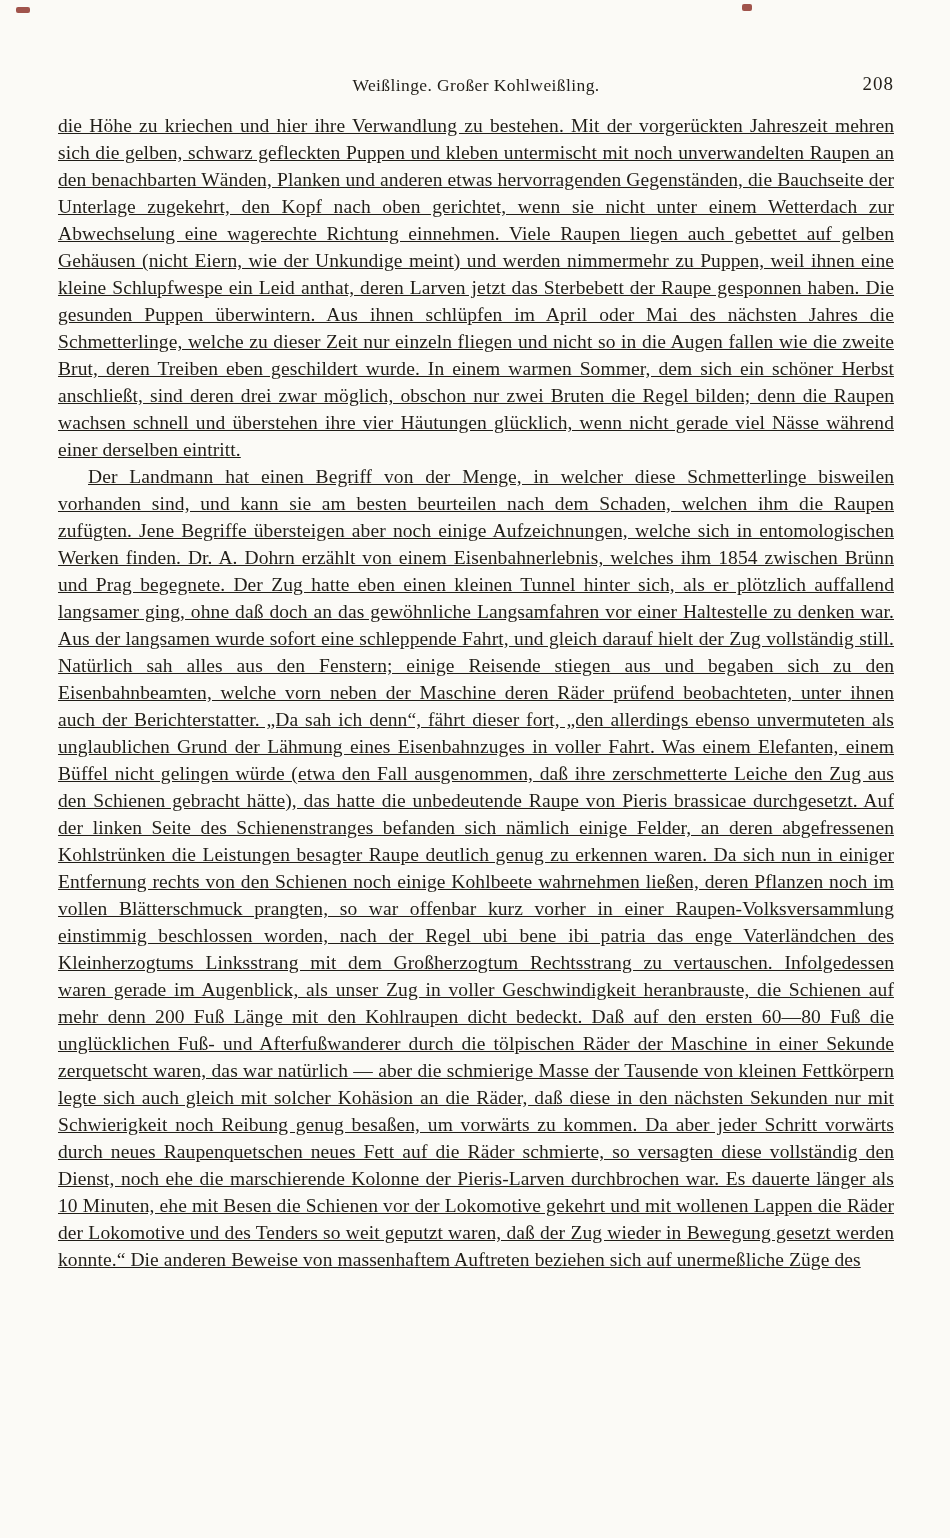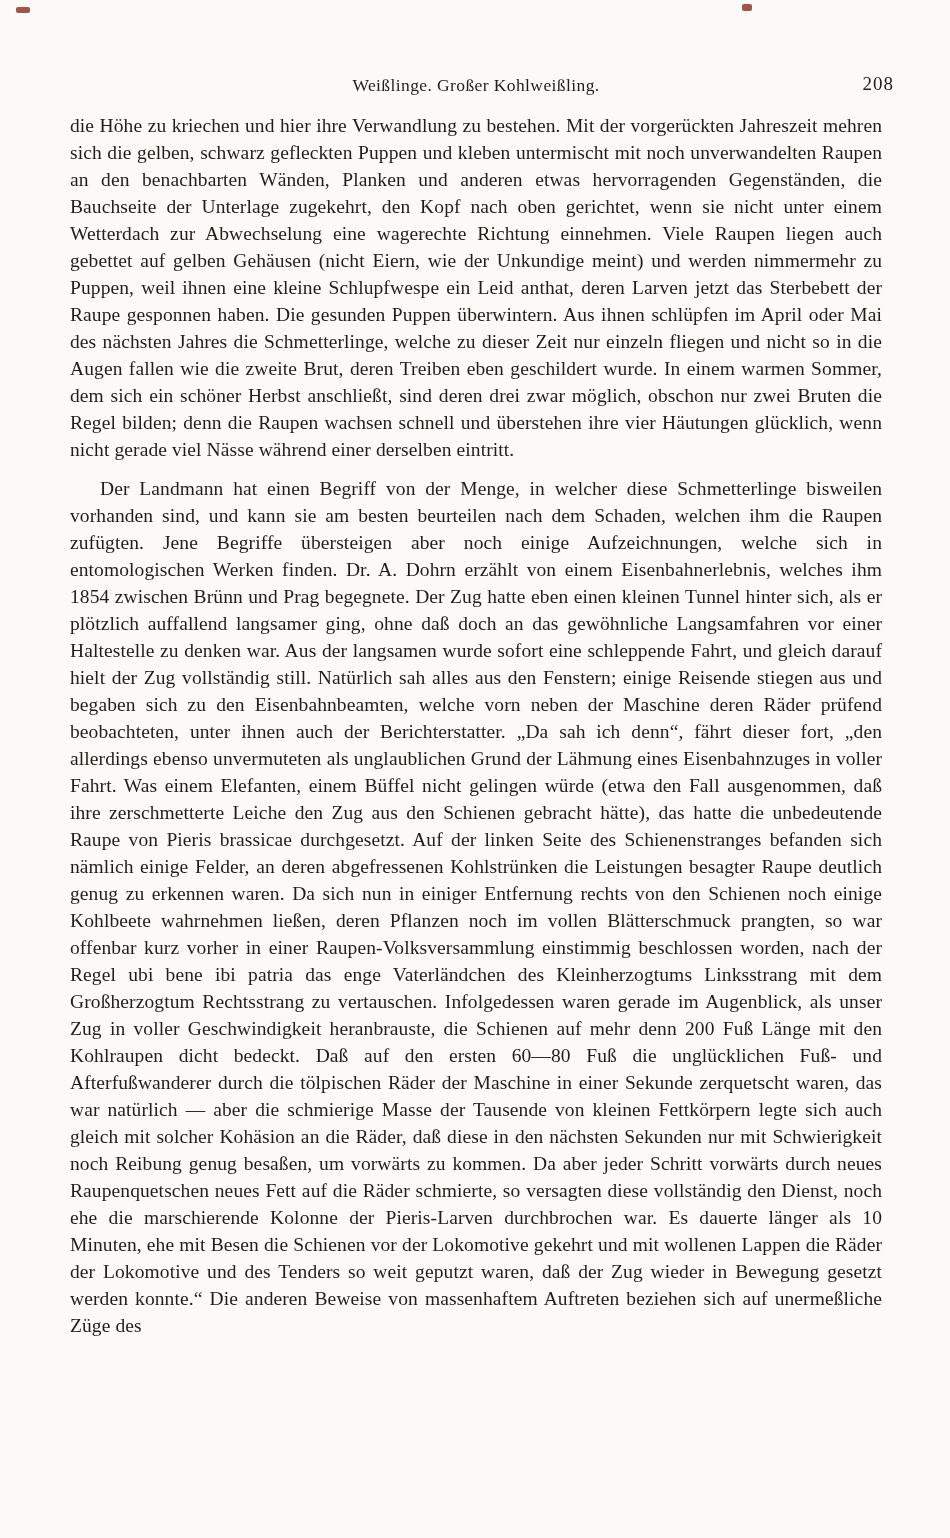--- a/index.html
+++ b/index.html
@@ -44,21 +44,22 @@
     font-size: 19px;
     letter-spacing: 1px;
   }
   .body-text {
     font-size: 19.5px;
     line-height: 27px;
     text-align: justify;
     letter-spacing: 0.1px;
   }
   .para {
-    margin: 12px;
+    margin: 0;
+    text-decoration: underline;
   }
   .para.indent {
     text-indent: 30px;
   }
 </style>
 </head>
 <body>
 
 <div class="page">
 

